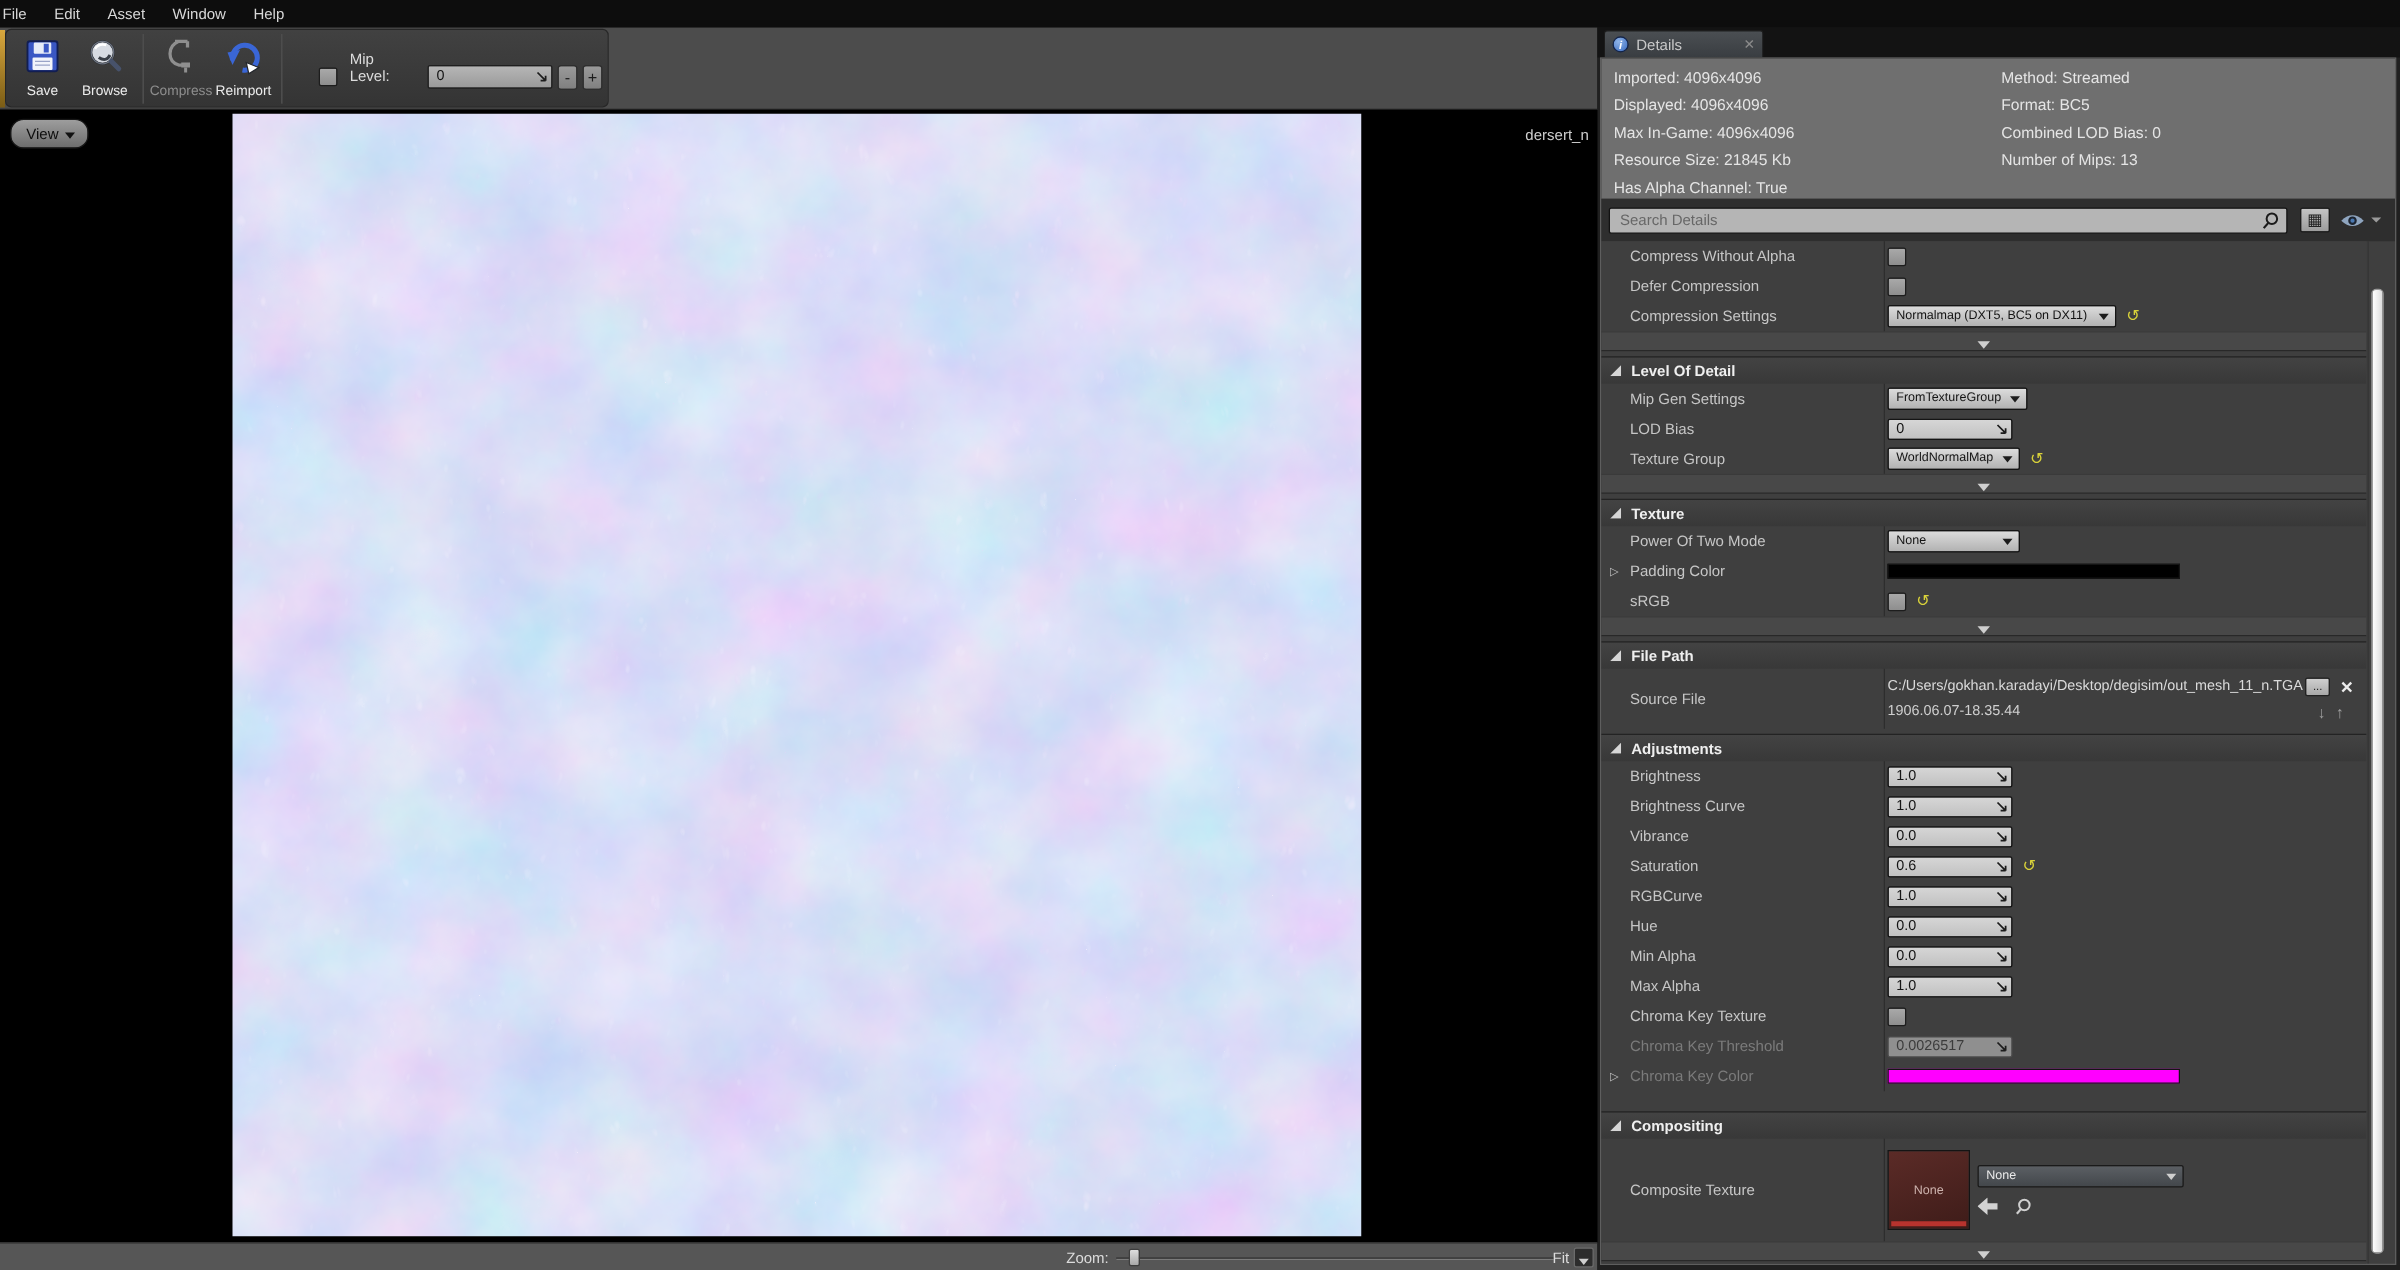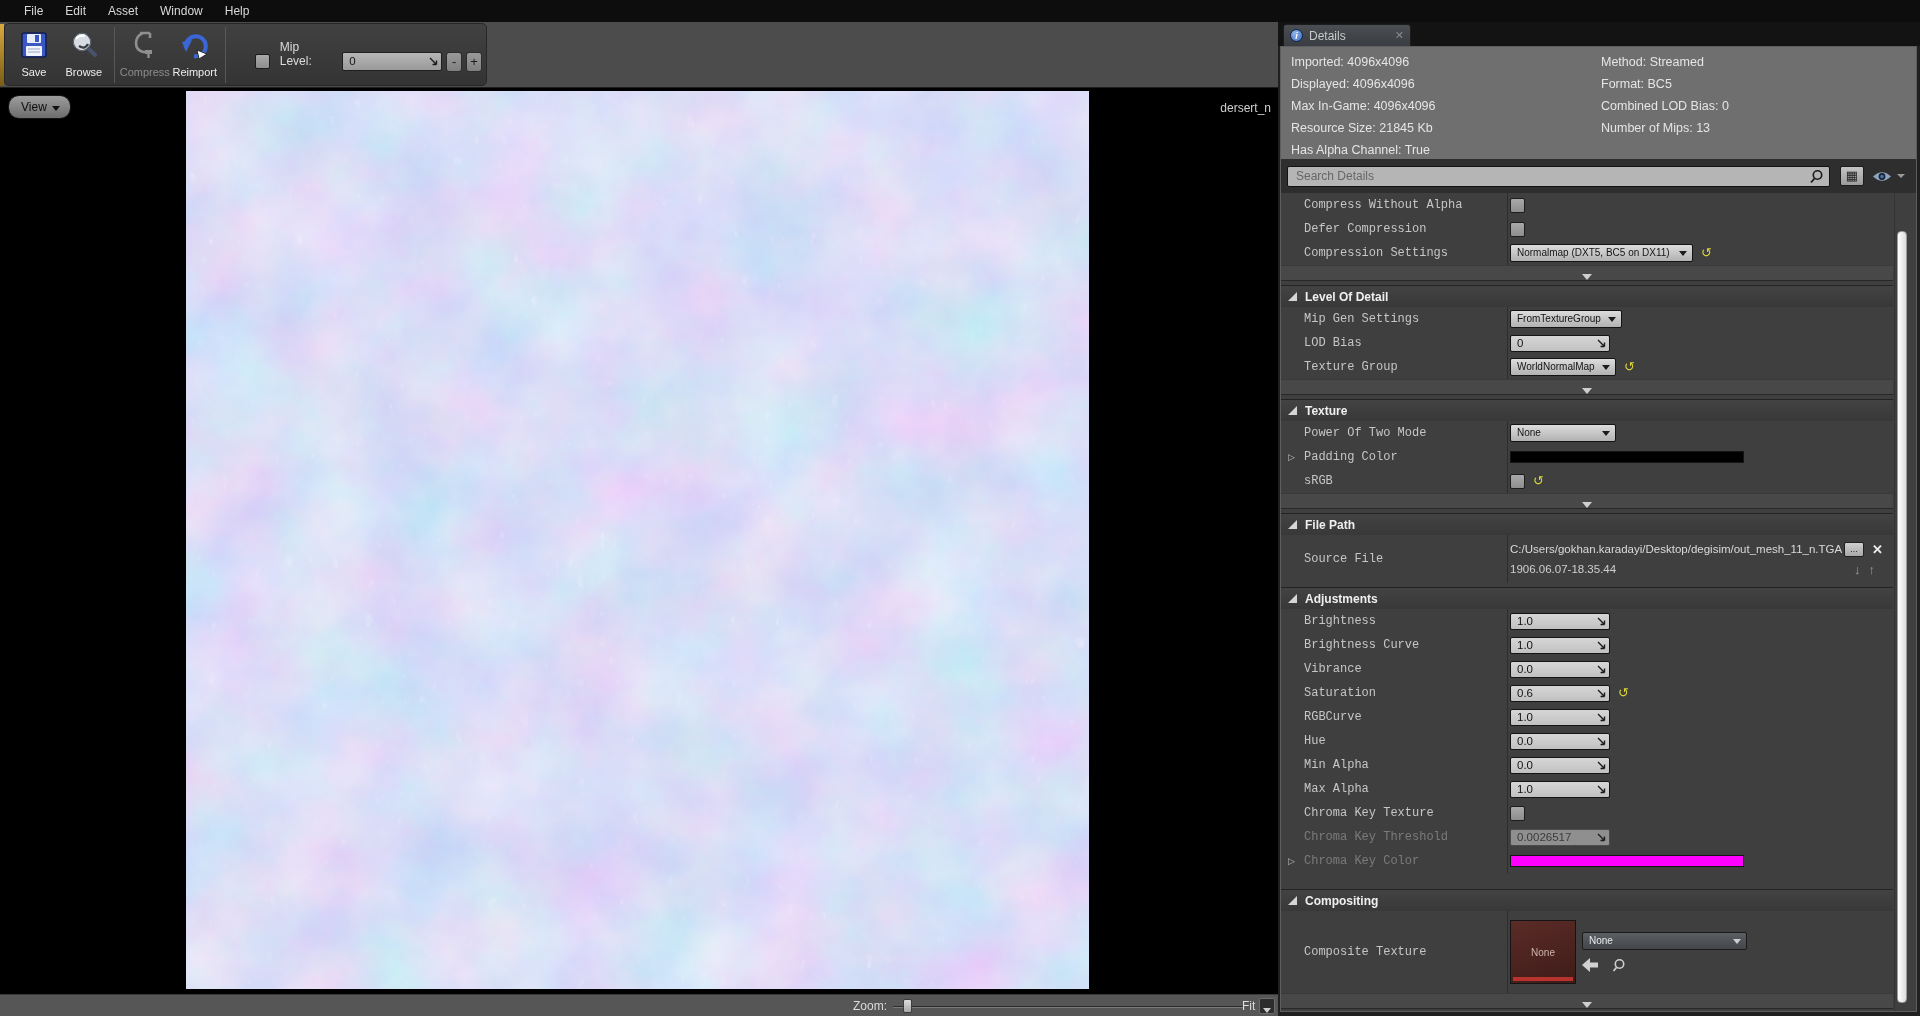--- a/index.html
+++ b/index.html
@@ -4,21 +4,21 @@
 <style>
   * { margin:0; padding:0; box-sizing:border-box; }
   html,body { width:1920px; height:1016px; background:#000; overflow:hidden;
               font-family:"Liberation Sans", sans-serif; }
   #stage { position:relative; width:1920px; height:1016px; background:#000; }
 
   
   .menubar { position:absolute; left:0; top:0; width:1920px; height:22px;
              background:#0d0d0d; display:flex; align-items:center; }
   .menu-item { color:#d8d8d8; font-size:12px; padding:3px 11px; cursor:default; }
-  .menu-item:first-child { padding-left:24px;text-align:right; }
+  .menu-item:first-child { padding-left:2px;text-align:right; }
 
   
   .left-area { position:absolute; left:0; top:22px; width:1278px; height:994px; }
   .toolbar-strip { position:absolute; left:0; top:0; width:1278px; height:66px;
                    background:#4c4c4c; border-bottom:1px solid #1e1e1e; }
   .toolbar-accent { position:absolute; left:0; top:2px; width:4px; height:62px;
                     background:linear-gradient(#d9a83e,#7a5c15); }
   .toolbar-box { position:absolute; left:4px; top:1px; width:483px; height:63px;
                  background:linear-gradient(#414141,#343434); border:1px solid #272727;
                  border-radius:5px; display:flex; align-items:center; padding:2px 4px; }
@@ -98,21 +98,21 @@
                    border-top:4px solid #9a9a9a; margin-left:5px; }
 
   .props { position:absolute; left:0; top:146px; width:612px; bottom:0; background:#3f3f3f; }
   .phead { height:22px; background:linear-gradient(#434343,#383838); border-top:1px solid #232323;
            display:flex; align-items:center; padding-left:7px; }
   .phead .ph-tri { width:9px; height:9px; background:#d6d6d6;
                    clip-path:polygon(100% 0,100% 100%,0 100%); margin-right:8px; }
   .phead .ph-txt { font-size:12px; font-weight:bold; color:#efefef; }
   .prow { position:relative; height:24px; display:flex; align-items:center; }
   .prow .lblzone { width:227px; height:100%; border-right:1px solid #2d2d2d; display:flex;
-                   align-items:center; padding-left:23px; flex:0 0 auto;font-family:Liberation Mono, monospace; }
+                   align-items:center; padding-left:23px; flex:0 0 auto; }
   .prow .plabel { font-size:12px; color:#c6c6c6; }
   .prow.disabled .plabel { color:#7b7b7b; }
   .row-exp { position:absolute; left:7px; font-size:9px; color:#bfbfbf; }
   .ctrlzone { display:flex; align-items:center; padding-left:2px; flex:1; height:100%; }
 
   .dd { height:18px; background:linear-gradient(#dcdcdc,#b2b2b2); border:1px solid #141414;
         border-radius:2px; position:relative; font-size:10px; color:#141414;
         padding:2px 18px 0 6px; white-space:nowrap; }
   .dd .tri { position:absolute; right:5px; top:6px; width:0; height:0; border-left:4px solid transparent;
              border-right:4px solid transparent; border-top:5px solid #1c1c1c; }

